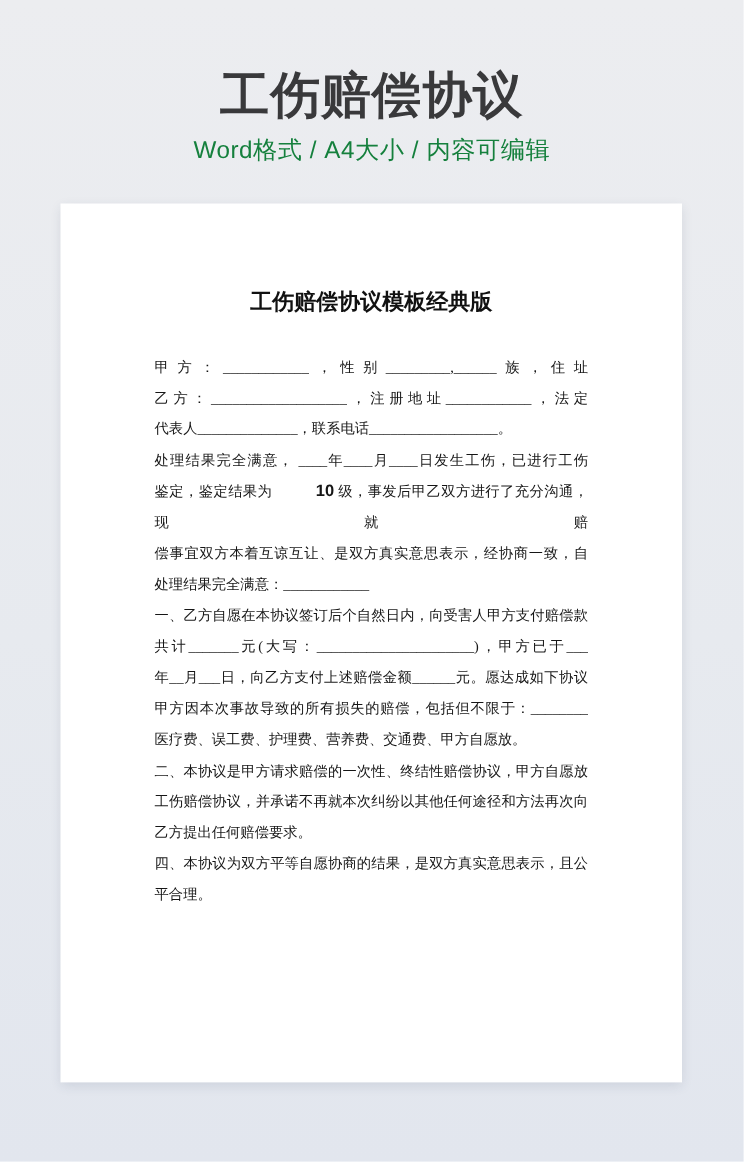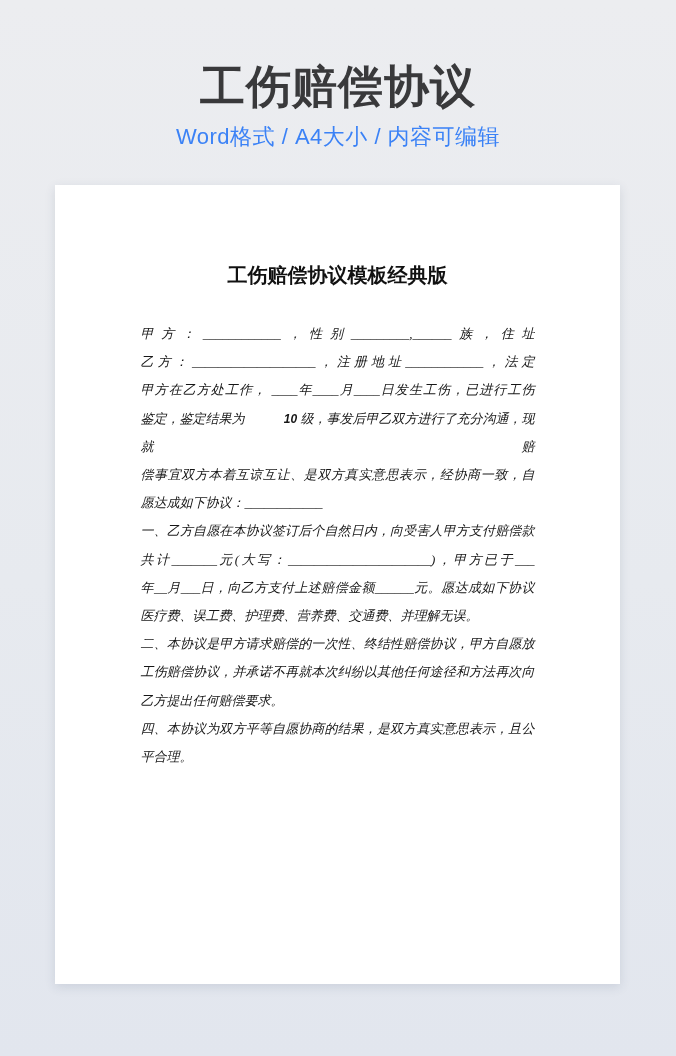--- a/index.html
+++ b/index.html
@@ -16,21 +16,21 @@
     line-height: 50px;
     font-weight: 800;
     color: #39393b;
     letter-spacing: 1px;
   }
   .header-subtitle {
     margin-top: 10px;
     font-size: 22px;
     line-height: 30px;
     font-weight: 500;
-    color: #3b82f6;
+    color: #15803d;
     letter-spacing: 0.5px;
   }
   .page {
     position: absolute;
     left: 55px;
     top: 185px;
     width: 565px;
     height: 799px;
     background: #ffffff;
     box-shadow: 0 3px 10px rgba(50, 60, 90, 0.13);
@@ -46,26 +46,26 @@
     line-height: 28px;
     font-weight: 700;
     color: #111;
   }
   .doc-body {
     width: 394px;
     margin: 31px auto 0 auto;
     font-size: 13px;
     line-height: 28.2px;
   }
-  .ln { min-height: 28.2px; white-space: pre; font-style: italic; }
+  .ln { min-height: 28.2px; white-space: pre; }
   .jl { white-space: normal; text-align: justify; text-align-last: justify; }
   .num {
     font-family: "Liberation Sans", sans-serif;
     font-weight: 700;
-    font-size: 12px;
+    font-size: 15px;
     margin-left: 36px;
   }
 </style>
 </head>
 <body>
 
 <div class="header">
   <div class="header-title">工伤赔偿协议</div>
   <div class="header-subtitle">Word格式 / A4大小 / 内容可编辑</div>
 </div>
@@ -73,34 +73,36 @@
 <div class="page doc">
   <div class="doc-title">工伤赔偿协议模板经典版</div>
   <div class="doc-body">
 
     <div>
       <div class="ln jl">甲方：____________，性别_________,______族，住址</div>
     </div>
 
     <div>
       <div class="ln jl">乙方：___________________，注册地址____________，法定</div>
+      <div class="ln">代表人______________，联系电话__________________。</div>
     </div>
 
     <div>
-      <div class="ln jl">甲方在乙方处工作， ____年____月____日发生工伤，已进行工伤</div>
+      <div class="ln jl">处理结果完全满意， ____年____月____日发生工伤，已进行工伤</div>
       <div class="ln jl"><span>鉴定，鉴定结果为 </span><span class="num">10</span><span> 级，事发后甲乙双方进行了充分沟通，现就赔</span></div>
       <div class="ln jl">偿事宜双方本着互谅互让、是双方真实意思表示，经协商一致，自</div>
-      <div class="ln">愿达成如下协议：____________</div>
+      <div class="ln">处理结果完全满意：____________</div>
     </div>
 
     <div>
       <div class="ln jl">一、乙方自愿在本协议签订后个自然日内，向受害人甲方支付赔偿款</div>
       <div class="ln jl">共计_______元(大写：______________________)，甲方已于___</div>
       <div class="ln jl">年__月___日，向乙方支付上述赔偿金额______元。愿达成如下协议</div>
-      <div class="ln">医疗费、误工费、护理费、营养费、交通费、并理解无误。</div>
+      <div class="ln jl">甲方因本次事故导致的所有损失的赔偿，包括但不限于：________</div>
+      <div class="ln">医疗费、误工费、护理费、营养费、交通费、甲方自愿放。</div>
     </div>
 
     <div>
       <div class="ln jl">二、本协议是甲方请求赔偿的一次性、终结性赔偿协议，甲方自愿放</div>
       <div class="ln jl">工伤赔偿协议，并承诺不再就本次纠纷以其他任何途径和方法再次向</div>
       <div class="ln">乙方提出任何赔偿要求。</div>
     </div>
 
 
     <div>

